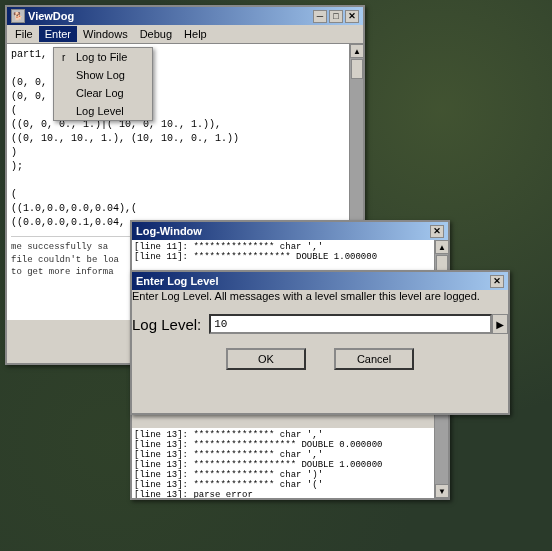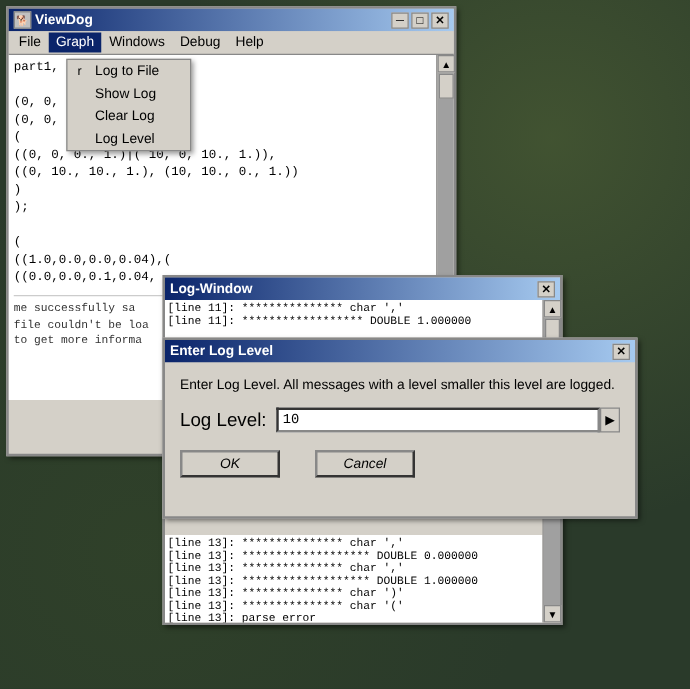--- a/index.html
+++ b/index.html
@@ -157,21 +157,20 @@
       left: 130px;
       top: 270px;
       width: 380px;
       height: 145px;
       z-index: 30;
       border: 2px solid #888;
     }
 
     .dialog-content {
       background: #d4d0c8;
-      padding: 12px;
     }
 
     .dialog-message {
       font-size: 11px;
       margin-bottom: 12px;
       color: #000;
     }
 
     .dialog-row {
       display: flex;
@@ -209,22 +208,22 @@
       font-size: 10px;
     }
 
     .dialog-input-container {
       display: flex;
       flex: 1;
     }
 
     .dialog-buttons {
       display: flex;
+      justify-content: center;
       gap: 28px;
-      font-style: italic;
     }
 
     .dialog-btn {
       width: 80px;
       height: 22px;
       background: #d4d0c8;
       border: 2px outset #888;
       font-size: 11px;
       cursor: pointer;
       display: flex;
@@ -290,21 +289,21 @@
     </div>
     <div class="title-bar-buttons">
       <div class="title-btn">─</div>
       <div class="title-btn">□</div>
       <div class="title-btn">✕</div>
     </div>
   </div>
 
   <div class="menu-bar">
     <div class="menu-item">File</div>
-    <div class="menu-item active">Graph</div>
+    <div class="menu-item active">Enter</div>
     <div class="menu-item">Windows</div>
     <div class="menu-item">Debug</div>
     <div class="menu-item">Help</div>
   </div>
 
   <div class="dropdown" style="left: 46px; top: 40px;">
     <div class="dropdown-item">
       <span class="check">r</span>
       <span>Log to File</span>
     </div>

